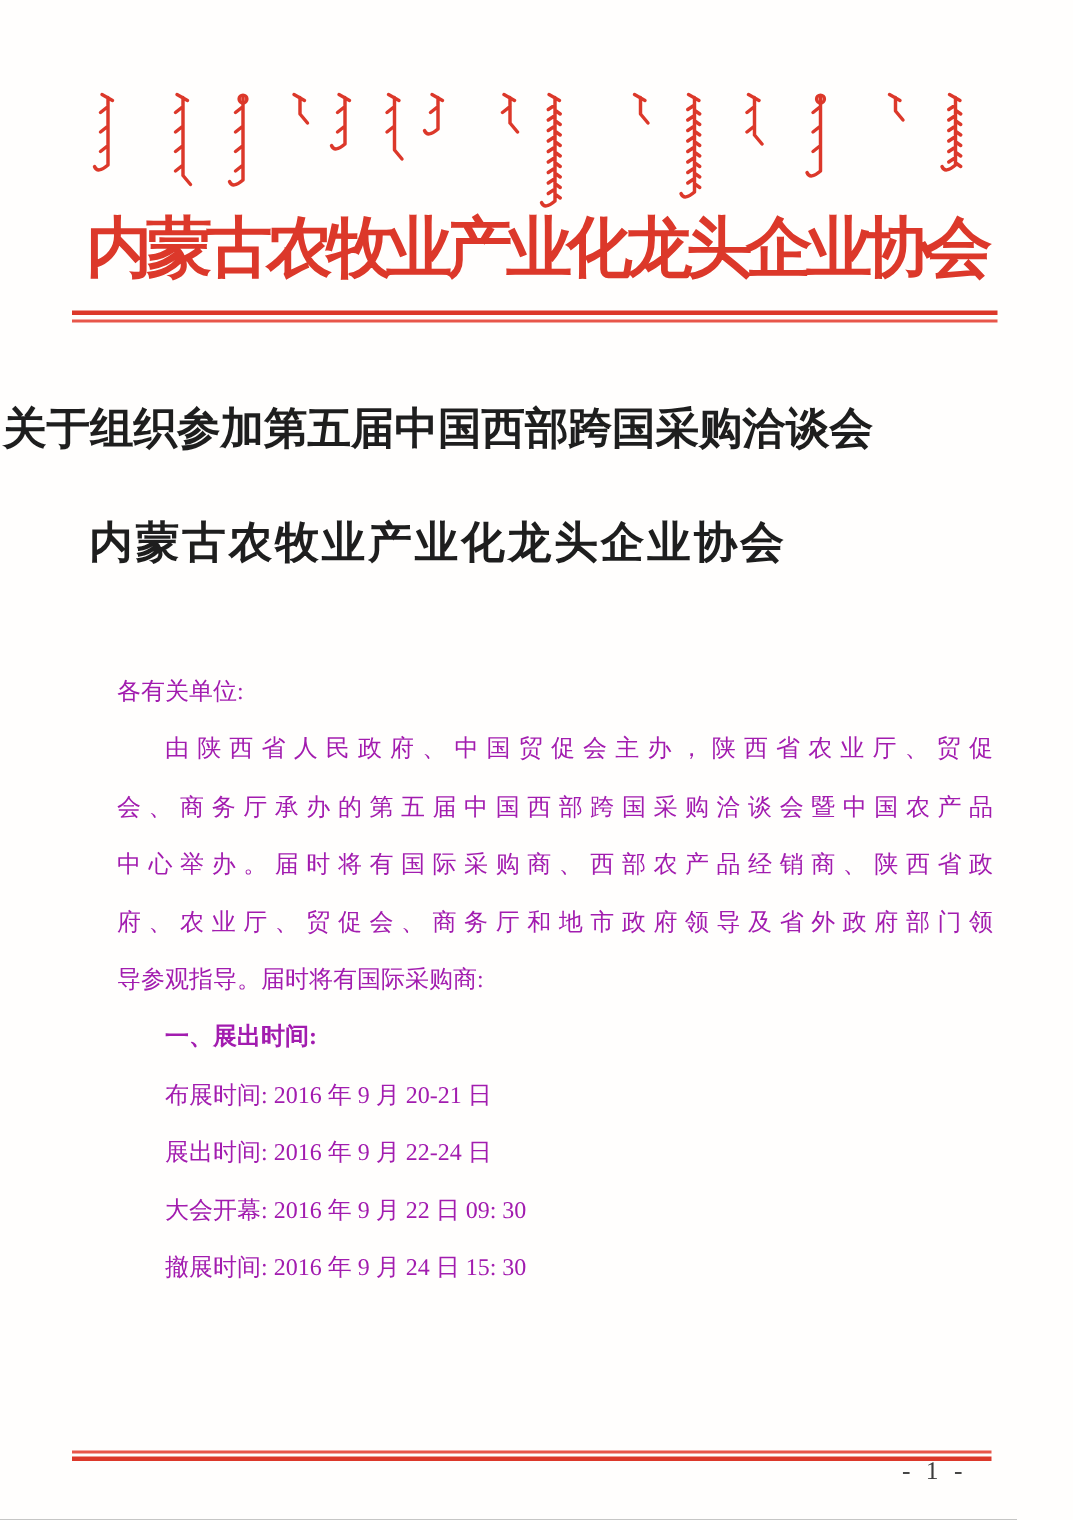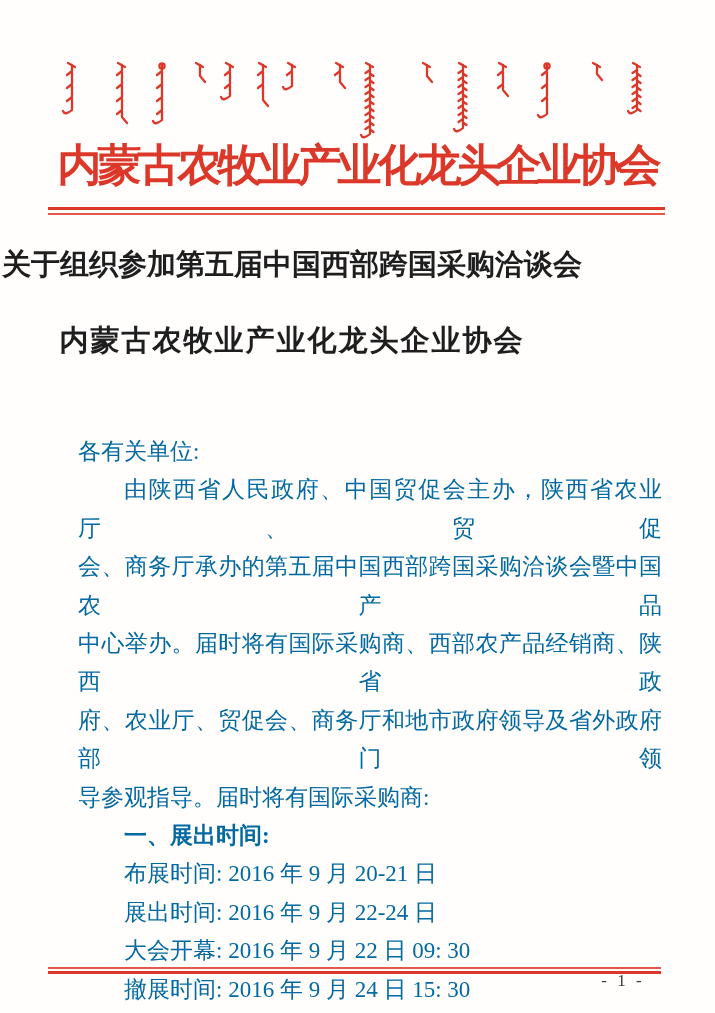--- a/index.html
+++ b/index.html
@@ -12,27 +12,27 @@
   .org-name{
     position:absolute;top:136px;left:0;width:715px;text-align:center;
     font-size:44px;font-weight:bold;letter-spacing:-4px;white-space:nowrap;
     font-family:"Liberation Serif","DejaVu Serif",serif;
   }
   .header-rule{
     position:absolute;left:48px;top:207px;width:617px;height:3px;
     border-top:3px solid;border-bottom:2px solid;
   }
   .doc-title{
-    position:absolute;top:248px;left:0;width:584px;text-align:center;
+    position:absolute;top:270px;left:0;width:584px;text-align:center;
     font-weight:bold;color:#1e1e1e;font-size:29px;line-height:32px;
   }
   .doc-title .t2{margin-top:44px;letter-spacing:2px;}
   .body-block{
-    position:absolute;left:78px;top:433px;width:584px;
-    font-size:23px;line-height:38.4px;color:#0369a1;
+    position:absolute;left:78px;top:443px;width:584px;
+    font-size:16px;line-height:38.4px;color:#a21caf;
   }
   .line{min-height:38.4px;}
   .pline{text-align:justify;text-align-last:justify;text-justify:inter-character;}
   .pline.first{text-indent:2em;}
   .pline.last{text-align-last:left;}
   .indent{text-indent:2em;}
   .bold{font-weight:bold;}
   .footer-rule{
     position:absolute;left:48px;top:967px;width:613px;height:2px;
     border-top:2px solid;border-bottom:3.5px solid;

